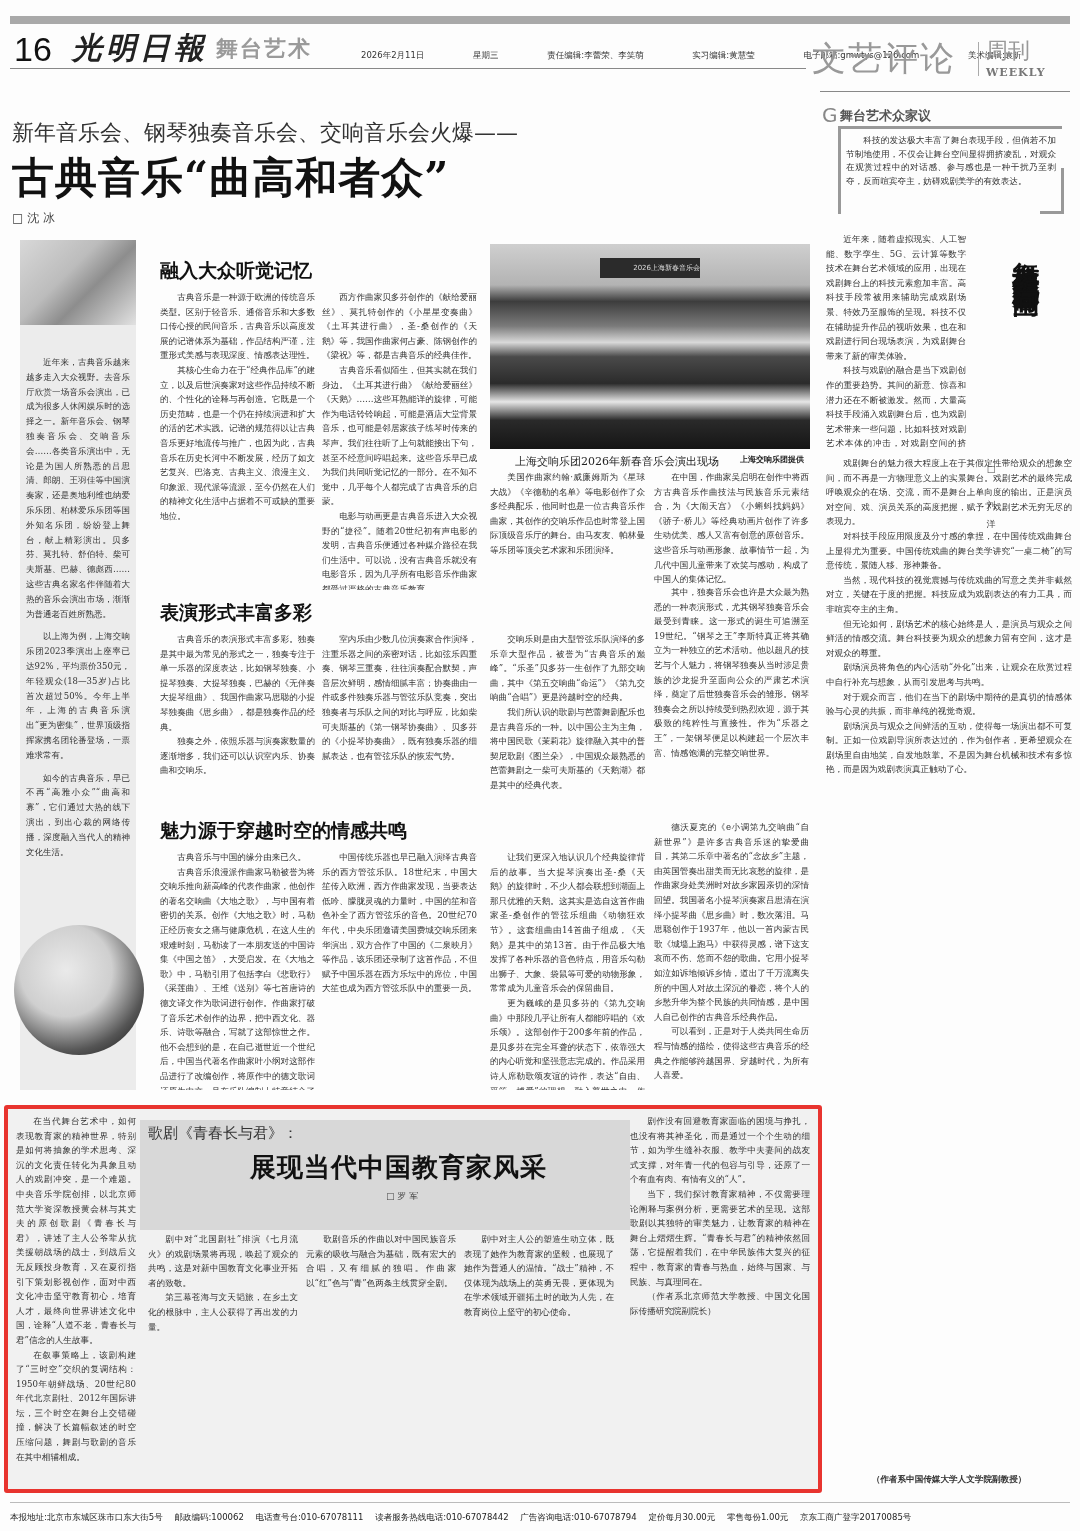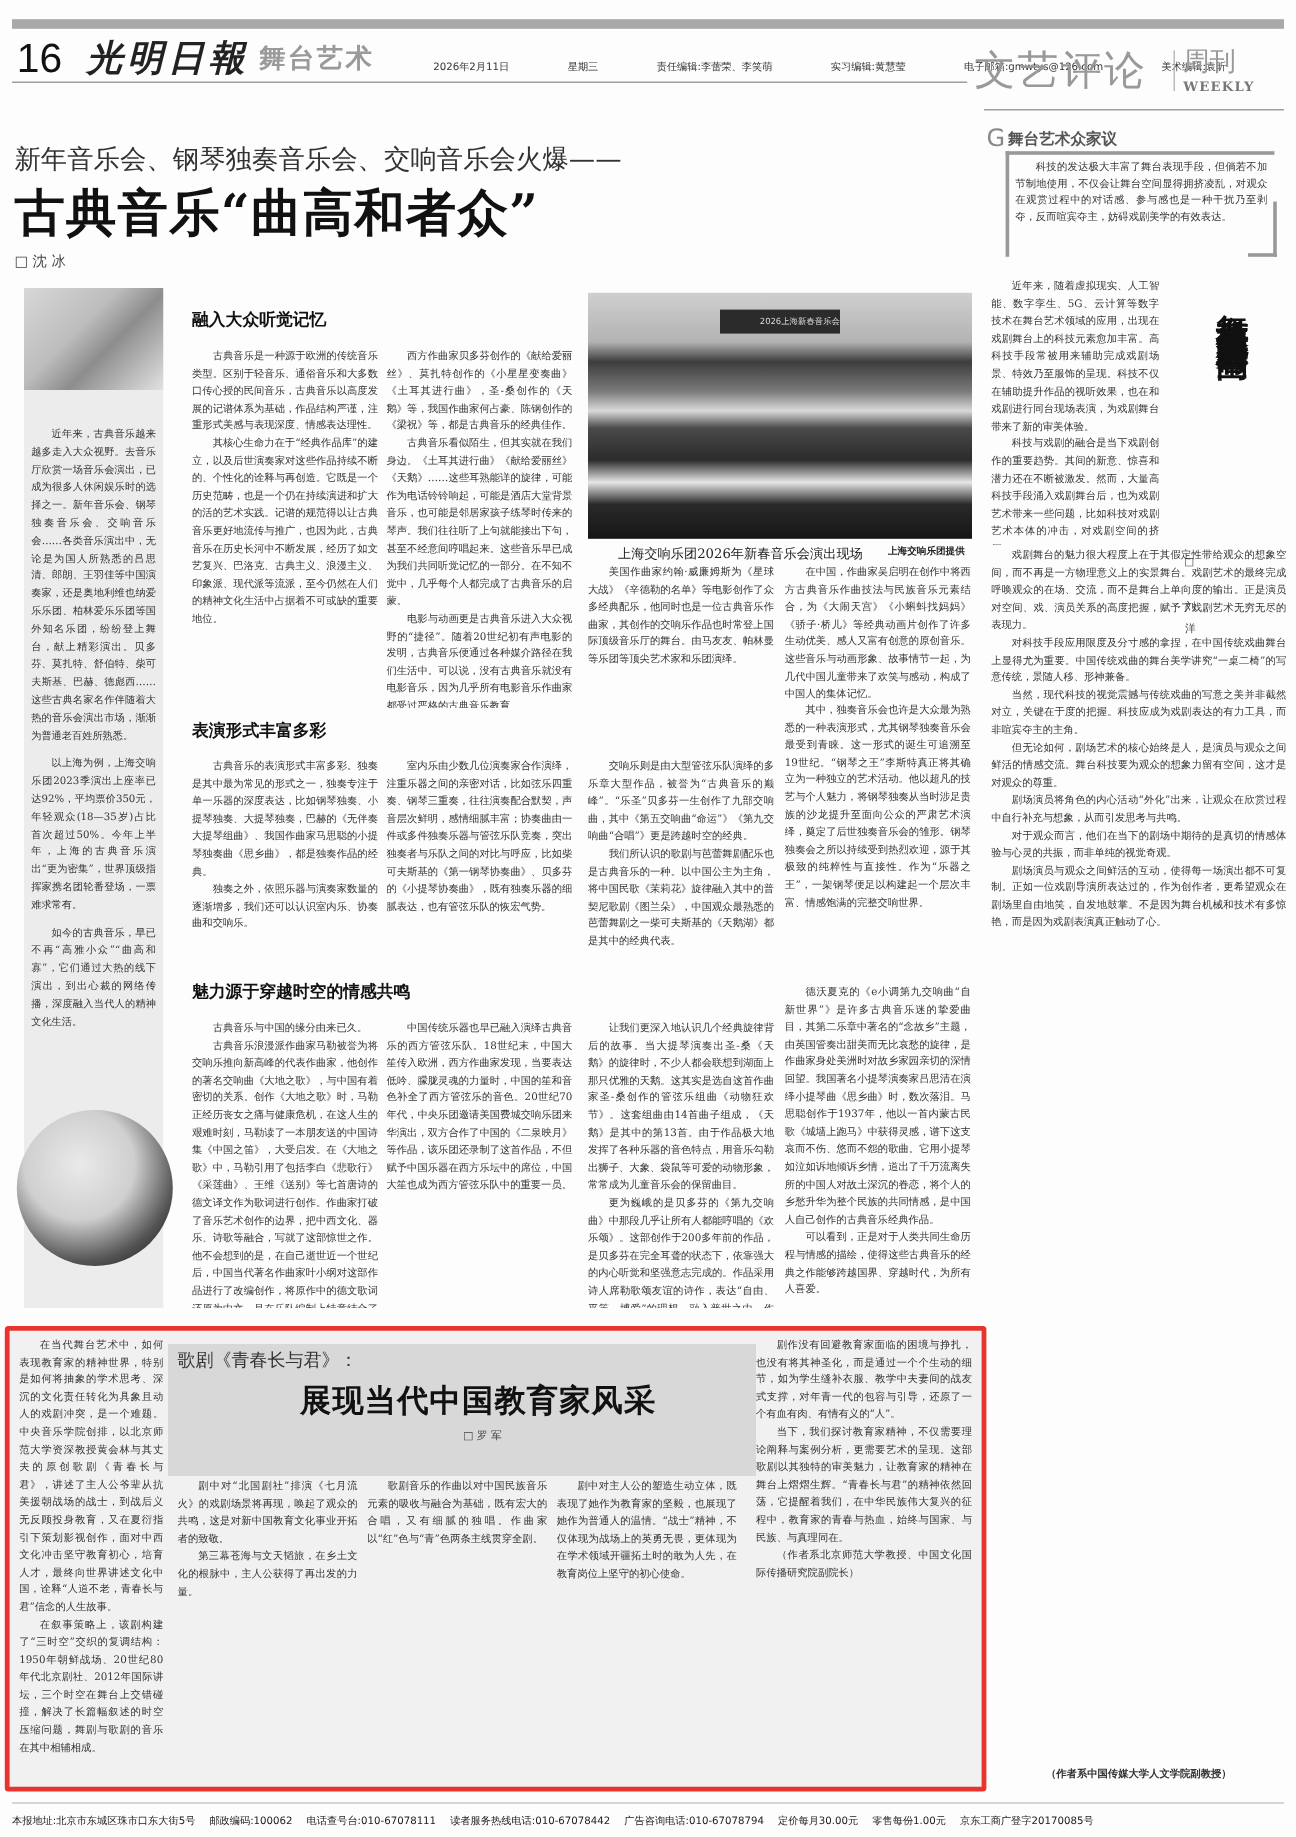--- a/index.html
+++ b/index.html
@@ -22,21 +22,21 @@
   .kicker { left: 12px; top: 118px; font-family: "DejaVu Sans", sans-serif; font-size: 22px; color: #333; }
   .headline { left: 12px; top: 150px; font-size: 42px; font-weight: bold; color: #111; letter-spacing: 1px; }
   .byline { left: 12px; top: 210px; font-size: 12px; color: #444; }
 
   .sidecol { left: 20px; top: 240px; width: 116px; height: 850px; background: #ececec; }
   .violin-img { left: 20px; top: 240px; width: 116px; height: 85px; background: linear-gradient(135deg,#d8d8d8 0%,#bcbcbc 40%,#8d8d8d 60%,#e2e2e2 100%); }
   .piano-img { left: 14px; top: 925px; width: 130px; height: 130px; border-radius: 50%; background: radial-gradient(circle at 40% 35%, #eaeaea 0%, #cfcfcf 40%, #555 70%, #222 90%); }
   .side-text { left: 26px; top: 355px; width: 104px; font-size: 8.5px; line-height: 14.8px; color: #333; text-align: justify; }
   .side-text p { text-indent: 2em; margin-bottom: 2px; }
 
-  .sub-h { font-size: 14px; font-weight: bold; color: #111; }
+  .sub-h { font-size: 19px; font-weight: bold; color: #111; }
   .body-col { font-size: 8.6px; line-height: 14.6px; color: #333; text-align: justify; overflow: hidden; }
   .body-col p { text-indent: 2em; }
 
   .photo { left: 490px; top: 244px; width: 320px; height: 205px; background: linear-gradient(180deg,#cfcfcf 0%,#b3b3b3 20%,#3d3d3d 28%,#7a7a7a 40%,#d9d9d9 48%,#4a4a4a 55%,#2b2b2b 68%,#e6e6e6 77%,#2a2a2a 86%,#151515 100%); }
   .photo-banner { left: 600px; top: 258px; width: 100px; height: 20px; background: #2b2b2b; color: #ddd; font-family: "DejaVu Sans", sans-serif; font-size: 7px; text-align: right; line-height: 20px; }
   .photo-cap { left: 515px; top: 454px; font-size: 11px; color: #222; }
   .photo-credit { left: 740px; top: 454px; font-size: 8px; font-weight: bold; color: #222; }
 
   .forum-title { left: 840px; top: 107px; font-family: "DejaVu Sans", sans-serif; font-size: 13px; font-weight: bold; color: #555; }
   .forum-g { left: 822px; top: 103px; font-family: "DejaVu Sans", sans-serif; font-size: 20px; color: #888; }

